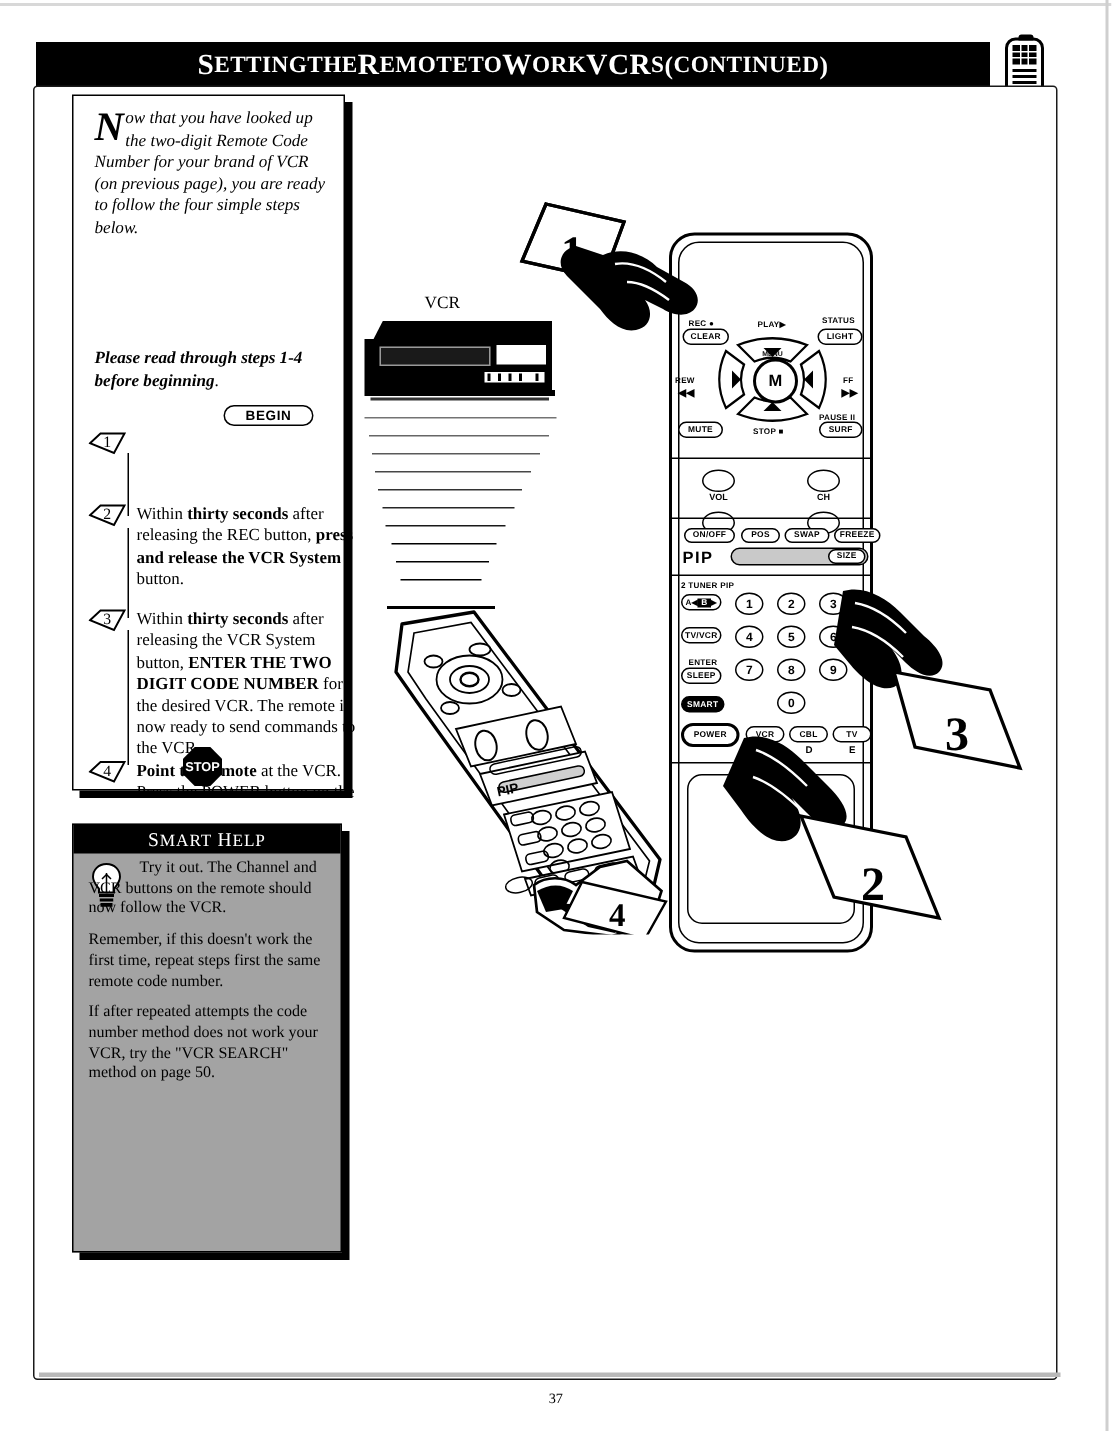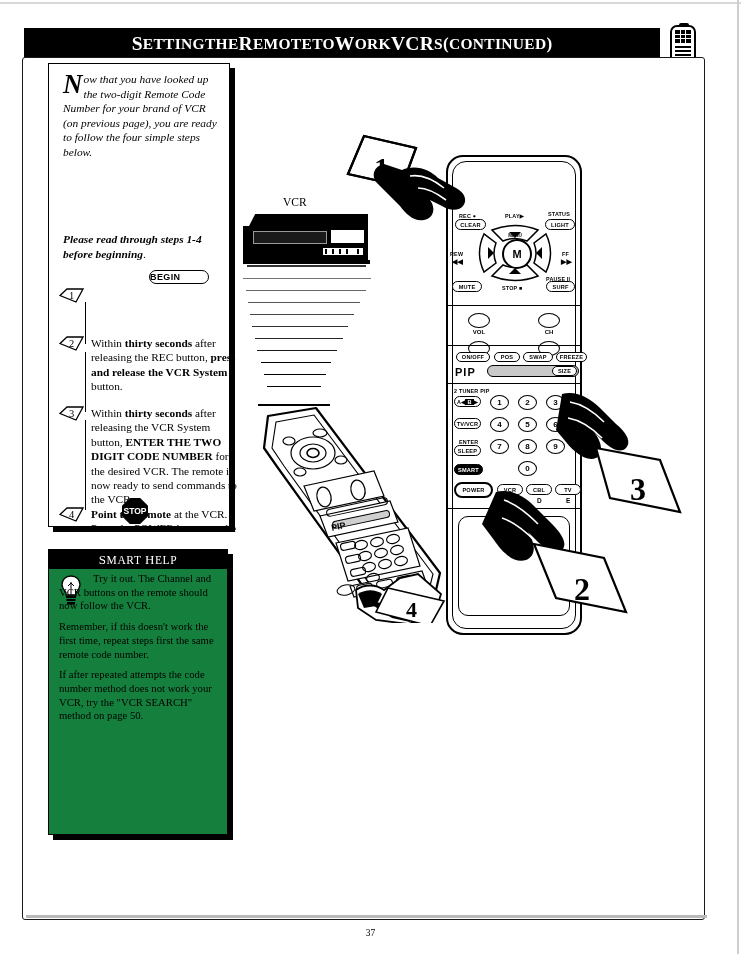--- a/index.html
+++ b/index.html
@@ -42,21 +42,21 @@
          font-family:"Liberation Serif", serif;font-style:italic;font-size:11.4px;line-height:14.6px;}
   .dropcap{float:left;font-size:27px;line-height:23px;font-style:italic;font-weight:bold;
            padding-right:1px;padding-top:1px;}
   .read-note{position:absolute;left:14px;top:168px;width:160px;
       font-family:"Liberation Serif", serif;font-style:italic;font-weight:bold;
       font-size:11.4px;line-height:14.6px;}
   .read-note .reg{font-weight:normal;font-style:normal;}
 
   .begin-badge{position:absolute;left:100px;top:206px;width:60px;height:14px;
       border:1.6px solid #000;border-radius:8px;background:#fff;box-sizing:border-box;
-      display:flex;align-items:center;}
+      display:flex;align-items:center;justify-content:center;}
   .begin-badge span{font-family:"Liberation Sans", sans-serif;font-weight:bold;
       font-size:9px;letter-spacing:.4px;}
 
   .stop-badge{position:absolute;left:122px;top:498px;width:26px;height:26px;background:#000;
       clip-path:polygon(30% 0,70% 0,100% 30%,100% 70%,70% 100%,30% 100%,0 70%,0 30%);
       display:flex;align-items:center;justify-content:center;}
   .stop-badge span{color:#fff;font-family:"Liberation Sans", sans-serif;font-weight:bold;font-size:8.5px;}
 
   
   .step{position:absolute;width:170px;}
@@ -64,21 +64,21 @@
   .step .num svg{display:block;}
   .step .num span{position:absolute;left:0;top:0;width:25px;height:15px;
       display:flex;align-items:center;justify-content:center;font-size:10.5px;
       font-family:"Liberation Serif", serif;}
   .step .body{margin-left:20px;font-family:"Liberation Serif", serif;font-size:11.3px;line-height:14.4px;}
   .step .body b{font-weight:bold;}
   .vrule{position:absolute;left:36px;width:1.2px;background:#000;}
 
   
   .sh-shadow{position:absolute;left:53px;top:554px;width:180px;height:286px;background:#000;}
-  .sh-card{position:absolute;left:48px;top:549px;width:180px;height:286px;background:#15803d;
+  .sh-card{position:absolute;left:48px;top:549px;width:180px;height:286px;background:#a3a3a3;
            border:1.4px solid #000;box-sizing:border-box;}
   .sh-head{position:absolute;left:0;top:0;width:100%;height:19px;background:#000;
            display:flex;align-items:center;justify-content:center;}
   .sh-head span{color:#fff;font-family:"Liberation Serif", serif;font-size:11.5px;letter-spacing:.6px;}
   .sh-head .c{font-size:13px;}
   .sh-body{position:absolute;left:10px;top:22px;width:160px;
       font-family:"Liberation Serif", serif;font-size:10.7px;line-height:13.7px;}
   .sh-body p{margin:0 0 7px 0;}
   .bulb{position:absolute;left:10px;top:24px;width:24px;height:32px;}
 

